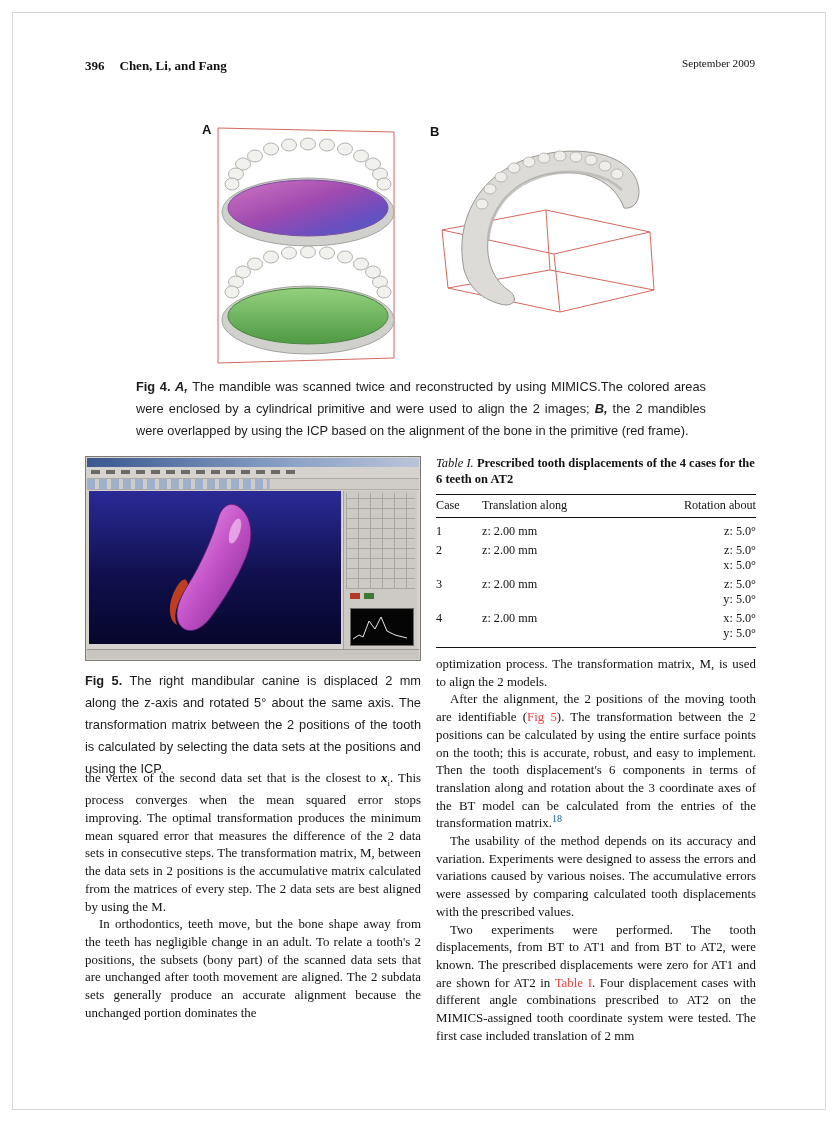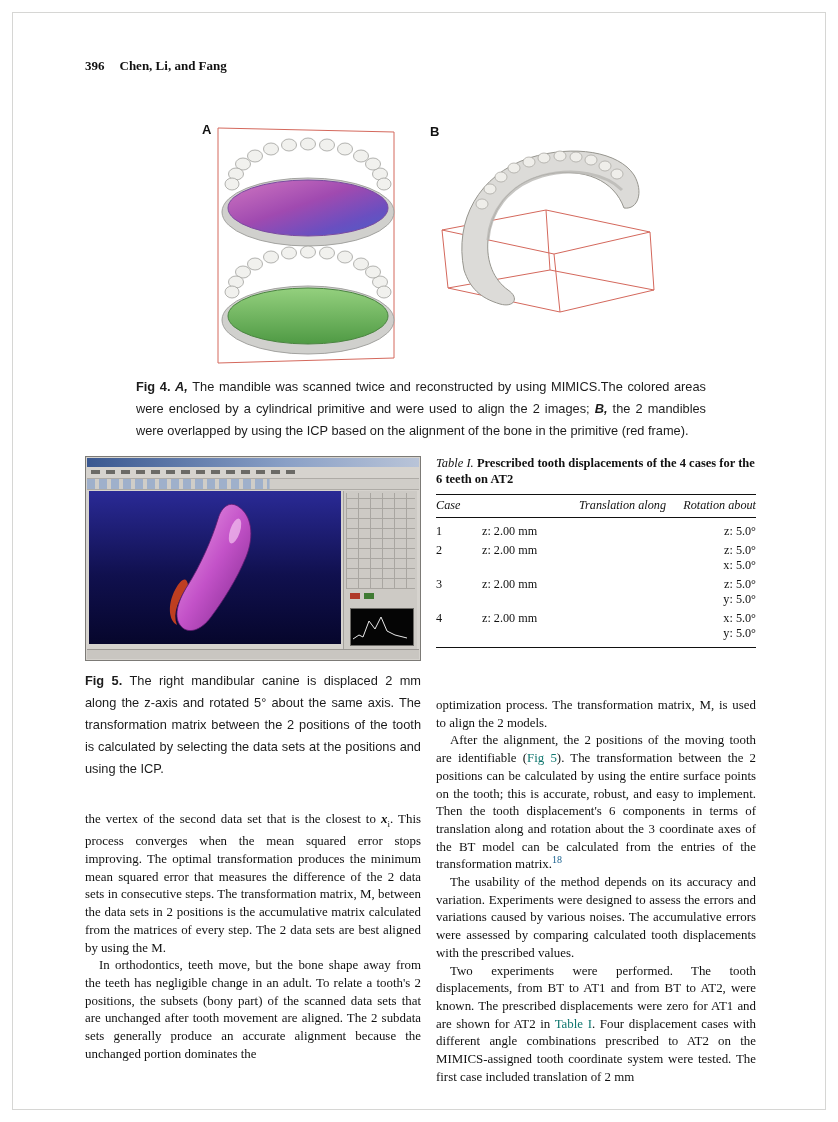--- a/index.html
+++ b/index.html
@@ -52,57 +52,58 @@
   .f5-chip.red{background:#b03a2a;left:6px;top:102px;}
   .f5-chip.green{background:#3f7a33;left:20px;top:102px;}
   .f5-hist{position:absolute;left:6px;bottom:3px;width:62px;height:36px;background:#050505;
        border:1px solid #6e6c68;}
   .f5-status{position:absolute;left:1px;bottom:1px;right:1px;height:9px;background:#c9c6c1;
        border-top:1px solid #9b9894;}
 
   #fig5-caption{left:85px;top:670px;width:336px;}
 
   
-  .bodytext{font-size:12.9px;line-height:17.7px;text-align:justify;margin-top:41px;}
+  .bodytext{font-size:12.9px;line-height:17.7px;text-align:justify;}
   .bodytext p{margin:0;}
   .bodytext p.ind{text-indent:14px;}
   #col-left{left:85px;top:770px;width:336px;}
   #col-right-text{left:436px;top:656px;width:320px;}
   sub.var{font-size:9px;}
   sup.ref{font-size:10px;color:#17608f;line-height:0;}
-  .link{color:#0f766e;}
+  .link{color:#ef4444;}
   .varx{font-weight:bold;font-style:italic;}
 
   
   #table1{left:436px;top:455px;width:320px;}
   .tbl-title{font-size:12.5px;line-height:16px;margin-bottom:7px;}
   .tbl-title .lbl{font-style:italic;}
   .tbl-title .txt{font-weight:bold;}
   table.tbl{width:100%;border-collapse:collapse;border-top:1.4px solid #111;
             border-bottom:1.4px solid #111;}
-  .tbl th{font-style:italic;font-weight:normal;font-size:12.2px;text-align:left;
+  .tbl th{font-weight:normal;font-size:12.2px;text-align:left;
           border-bottom:1px solid #111;padding:3px 0 4px 0;}
-  .tbl th.trans{text-align:right;}
+  .tbl th.trans{text-align:left;}
   .tbl th.rot{text-align:right;}
   .tbl td{font-size:12.2px;padding:2px 0 2px 0;vertical-align:top;line-height:15px;}
   .tbl td.case{width:46px;}
   .tbl td.trans{text-align:left;}
   .tbl td.rot{text-align:right;width:90px;}
   .tbl tbody tr:first-child td{padding-top:6px;}
   .tbl tbody tr:last-child td{padding-bottom:6px;}
 </style>
 </head>
 <body>
 
 <div id="page-border" class="abs"></div>
 
 <div id="hdr-left" class="abs">
   <span class="pg">396</span><span>Chen, Li, and Fang</span>
 </div>
 <div id="hdr-right" class="abs">
+  <div class="l2">September 2009</div>
 </div>
 
 <svg id="fig4-a" class="abs" width="222" height="248" viewBox="0 0 222 248">
   <defs>
     <linearGradient id="gm" x1="0" y1="0" x2="1" y2="1">
       <stop offset="0" stop-color="#d077c2"></stop>
         <stop offset="0.45" stop-color="#a04ab0"></stop>
       <stop offset="0.75" stop-color="#6a4fc0"></stop>
         <stop offset="1" stop-color="#4a5fc8"></stop>
     </linearGradient>

